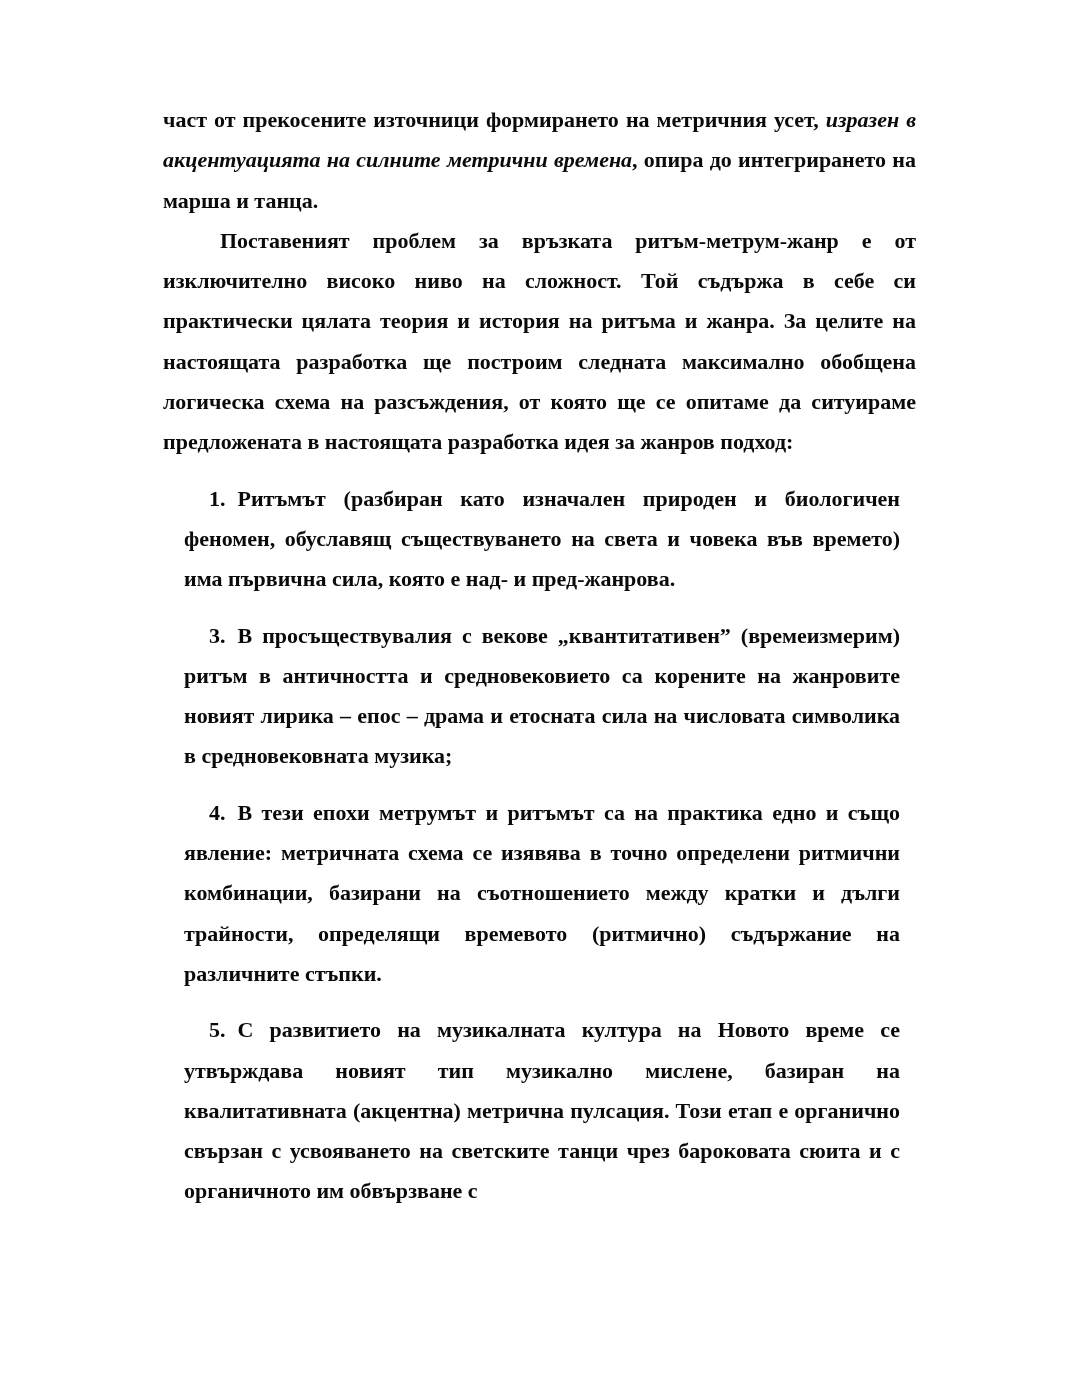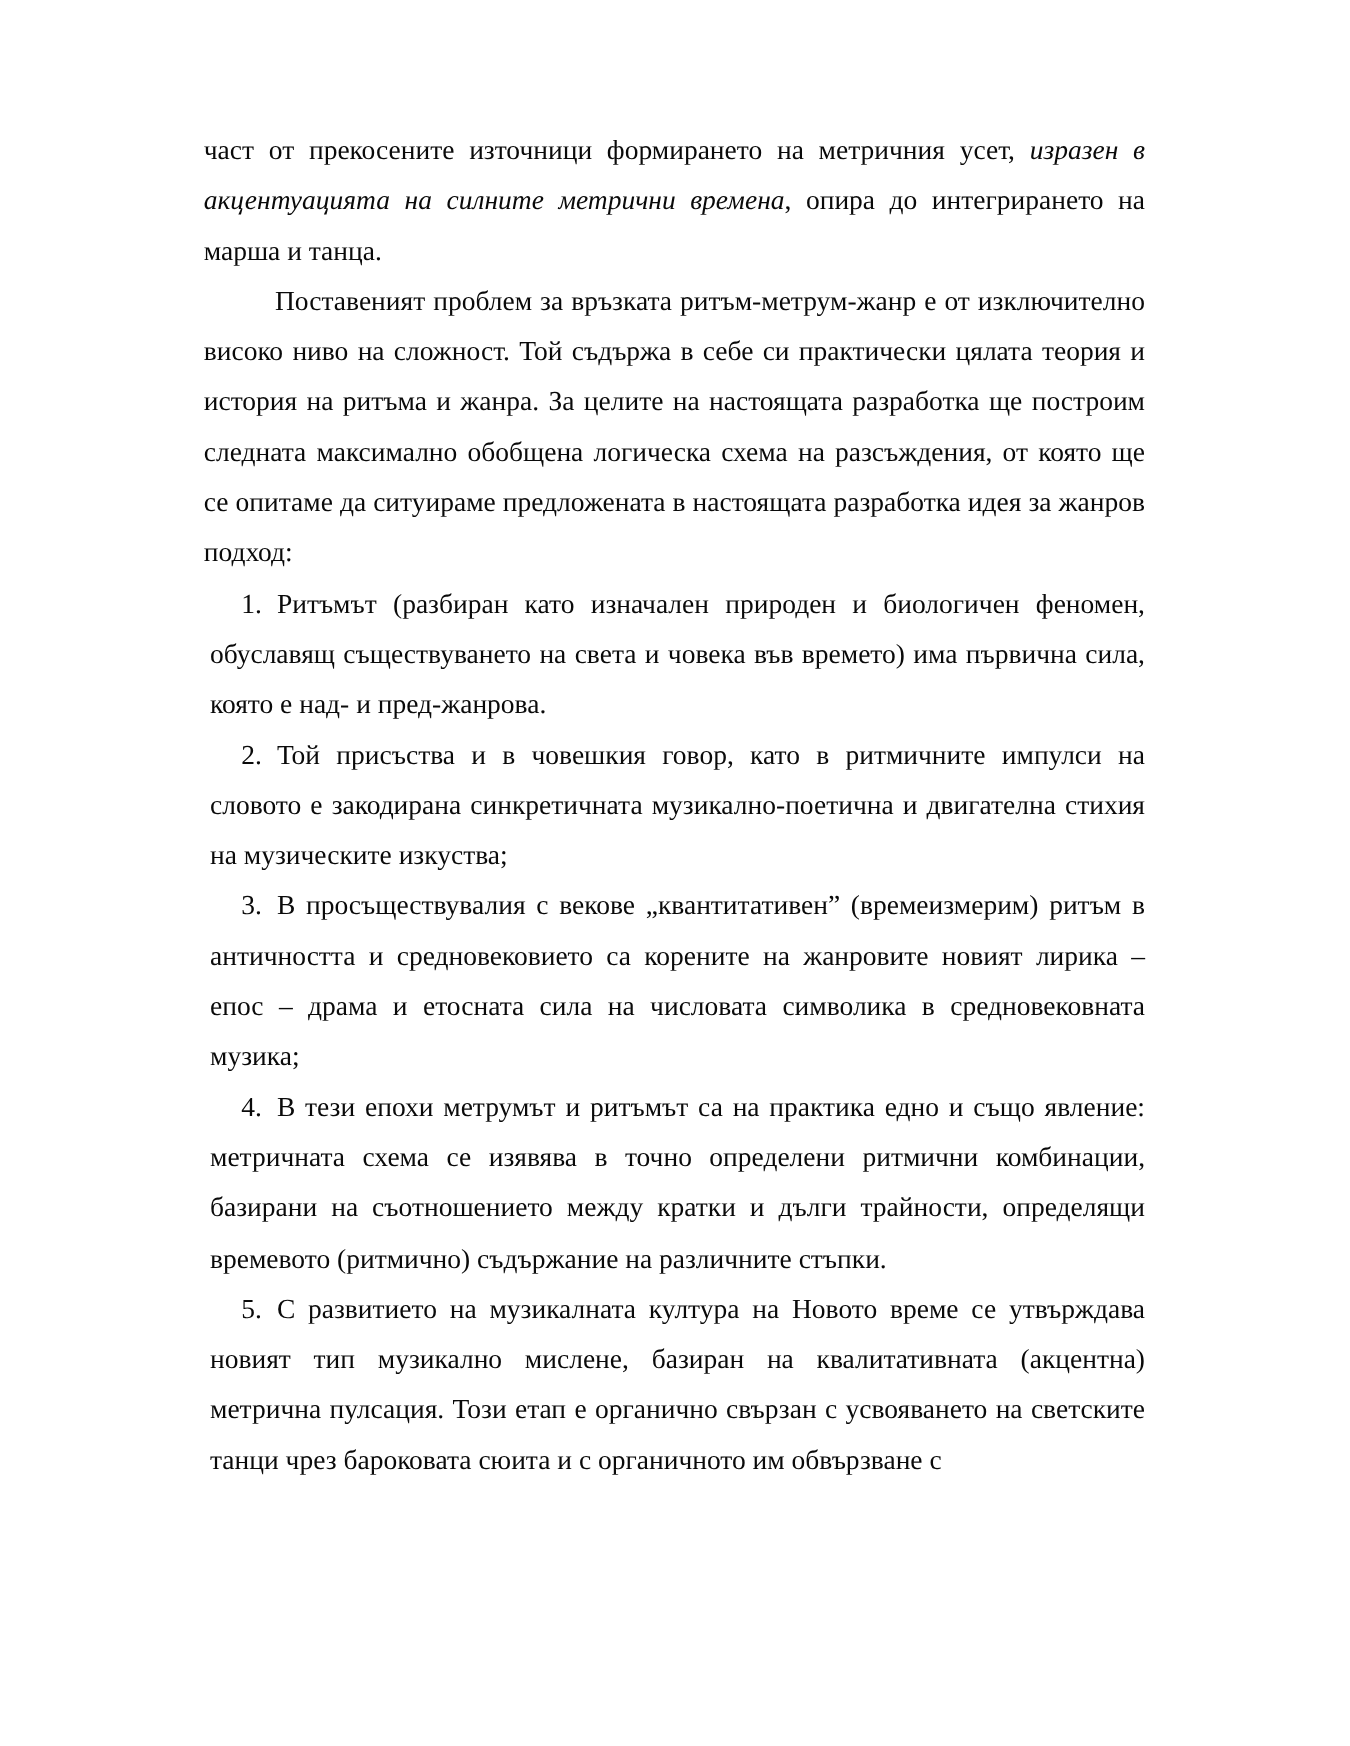--- a/index.html
+++ b/index.html
@@ -19,31 +19,32 @@
   .textblock {
     position: absolute;
     left: 163px;
     top: 100px;
     width: 753px;
     font-size: 22px;
     line-height: 40.3px;
     text-align: justify;
     text-justify: inter-word;
     hyphens: none;
+    font-weight: bold;
     -webkit-hyphens: none;
   }
   .para {
     margin: 0;
     padding: 0;
   }
   .para.indent-first {
     text-indent: 57px;
   }
   .list-item {
-    margin: 0;
+    margin: 16px;
     padding: 0 0 0 5px;
     text-indent: 25px;
   }
   .num {
     margin-right: 12px;
   }
   .italic {
     font-style: italic;
   }
 </style>
@@ -52,21 +53,20 @@
 
 <div class="page">
   <div class="textblock">
 
     <p class="para"><span>част от прекосените източници формирането на метричния усет, </span><span class="italic">изразен в акцентуацията на силните метрични времена</span><span>, опира до интегрирането на марша и танца.</span></p>
 
     <p class="para indent-first">Поставеният проблем за връзката ритъм-метрум-жанр е от изключително високо ниво на сложност. Той съдържа в себе си практически цялата теория и история на ритъма и жанра. За целите на настоящата разработка ще построим следната максимално обобщена логическа схема на разсъждения, от която ще се опитаме да ситуираме предложената в настоящата разработка идея за жанров подход:</p>
 
     <p class="list-item"><span class="num">1.</span><span>Ритъмът (разбиран като изначален природен и биологичен феномен, обуславящ съществуването на света и човека във времето) има първична сила, която е над- и пред-жанрова.</span></p>
 
-    <p class="list-item"><span class="num">2.</span><span>Той присъства и в човешкия говор, като в ритмичните импулси на словото е закодирана синкретичната музикално-поетична и двигателна стихия на музическите изкуства;</span></p>
 
     <p class="list-item"><span class="num">3.</span><span>В просъществувалия с векове „квантитативен” (времеизмерим) ритъм в античността и средновековието са корените на жанровите новият лирика – епос – драма и етосната сила на числовата символика в средновековната музика;</span></p>
 
     <p class="list-item"><span class="num">4.</span><span>В тези епохи метрумът и ритъмът са на практика  едно и също явление: метричната схема се изявява в точно определени ритмични комбинации, базирани на съотношението между кратки и дълги трайности, определящи времевото (ритмично) съдържание на различните стъпки.</span></p>
 
     <p class="list-item"><span class="num">5.</span><span>С развитието на музикалната култура на Новото време се утвърждава новият тип музикално мислене, базиран на квалитативната (акцентна) метрична пулсация. Този етап е органично свързан с усвояването на светските танци чрез бароковата сюита и с органичното им обвързване с</span></p>
 
   </div>
 </div>
 

